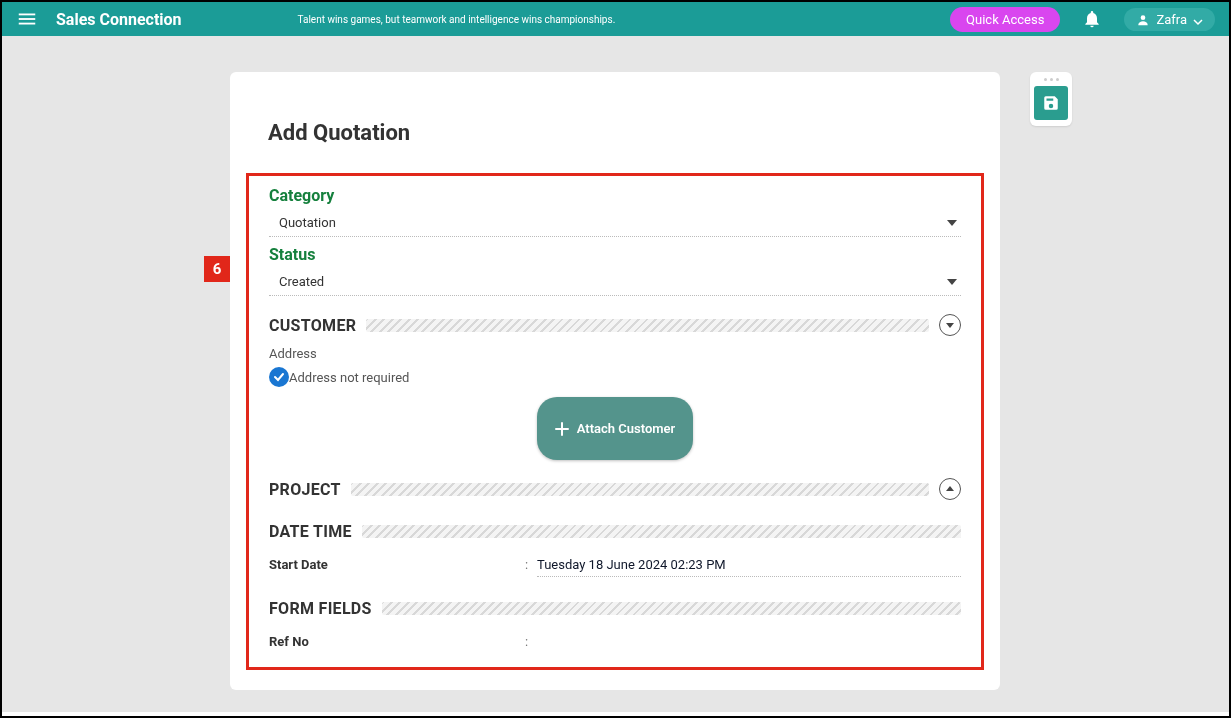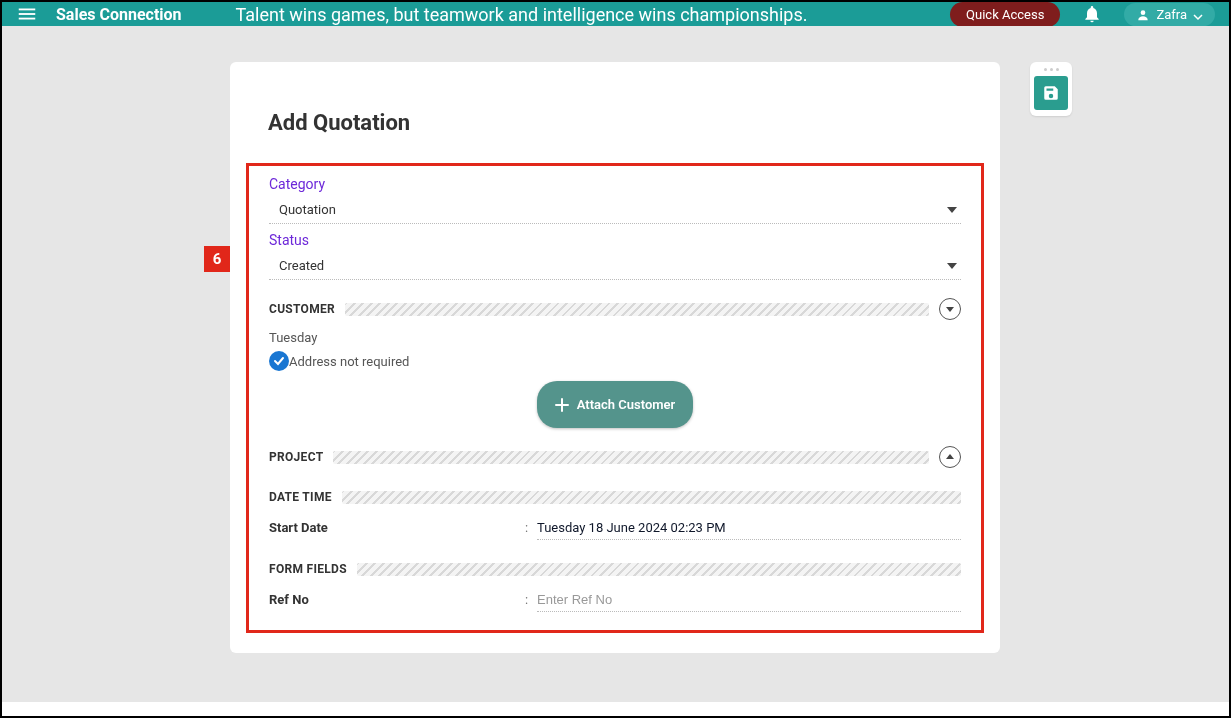--- a/index.html
+++ b/index.html
@@ -8,33 +8,33 @@
     background: #fff;
     width: 1231px;
     height: 718px;
     overflow: hidden;
     position: relative;
     border: 2px solid #000;
   }
 
   .header {
     background: #1b9c97;
-    height: 24px;
+    height: 34px;
     display: flex;
     align-items: center;
     padding: 0 14px;
     color: #fff;
     gap: 18px;
   }
   .menu-icon { width: 22px; height: 22px; cursor: pointer; }
   .brand { font-weight: 700; font-size: 16px; }
-  .tagline { font-size: 18px; margin-left: 36px; }
+  .tagline { font-size: 10px; margin-left: 98px; }
   .header-spacer { flex: 1; }
   .qa-btn {
-    background: #7f1d1d;
+    background: #d946ef;
     padding: 5px 16px;
     border-radius: 16px;
     font-size: 13px;
     cursor: pointer;
   }
   .bell-icon { width: 20px; height: 20px; cursor: pointer; margin: 0 4px; }
   .user-pill {
     background: #32aba6;
     padding: 4px 12px;
     border-radius: 16px;
@@ -82,23 +82,23 @@
     font-size: 15px;
   }
 
   .form-area {
     border: 3px solid #e1271a;
     padding: 10px 20px 18px 20px;
     margin-top: 0;
   }
 
   .field-label {
-    font-weight: 400;
-    font-size: 14px;
-    color: #6d28d9;
+    font-weight: 700;
+    font-size: 16px;
+    color: #15803d;
     margin-bottom: 4px;
   }
   .field-sub-label {
     font-size: 13px;
     color: #555;
     margin-bottom: 4px;
   }
 
   .select-row {
     display: flex;
@@ -112,21 +112,21 @@
   .caret { width: 0; height: 0; border-left: 5px solid transparent; border-right: 5px solid transparent; border-top: 6px solid #444; }
 
   .section-head {
     display: flex;
     align-items: center;
     gap: 10px;
     margin-top: 18px;
     margin-bottom: 10px;
   }
   .section-title {
-    font-size: 12px;
+    font-size: 16px;
     font-weight: 700;
     color: #333;
     letter-spacing: 0.3px;
   }
   .hatch {
     flex: 1;
     height: 13px;
     background: repeating-linear-gradient(135deg, #d8d8d8 0 2px, #f4f4f4 2px 6px);
     border-radius: 2px;
   }
@@ -142,21 +142,21 @@
 
   .addr-row { display: flex; align-items: center; margin: 6px 0 10px 0; }
   .check-circle { width: 20px; height: 20px; border-radius: 50%; background: #1976d2; display: flex; align-items: center; justify-content: center; }
   .addr-text { font-size: 13px; color: #555; }
 
   .attach-wrap { display: flex; justify-content: center; margin: 10px 0 6px 0; }
   .attach-btn {
     background: #54948c;
     color: #fff;
     border-radius: 20px;
-    padding: 16px 18px;
+    padding: 24px 18px;
     display: flex;
     align-items: center;
     gap: 8px;
     font-size: 13px;
     font-weight: 600;
     cursor: pointer;
     box-shadow: 0 1px 3px rgba(0,0,0,0.25);
   }
   .plus-svg { width: 14px; height: 14px; }
 
@@ -253,21 +253,21 @@
       </div>
 
       <div class="section-head">
         <div class="section-title">CUSTOMER</div>
         <div class="hatch"></div>
         <div class="circle-btn">
             <div class="chev-down"></div>
           </div>
       </div>
 
-      <div class="field-sub-label">Tuesday</div>
+      <div class="field-sub-label">Address</div>
       <div class="addr-row">
         <div class="check-circle">
           <svg width="12" height="12" viewBox="0 0 12 12">
               <path d="M2 6 L5 9 L10 3" stroke="white" stroke-width="2" fill="none" stroke-linecap="round"></path>
             </svg>
         </div>
         <div class="addr-text">Address not required</div>
       </div>
 
       <div class="attach-wrap">
@@ -301,21 +301,20 @@
 
       <div class="section-head no-toggle" style="margin-top:22px">
         <div class="section-title">FORM FIELDS</div>
         <div class="hatch"></div>
 
       </div>
 
       <div class="kv-row">
         <div class="kv-label">Ref No</div>
         <div class="kv-colon">:</div>
-        <input class="kv-input" placeholder="Enter Ref No" style="">
       </div>
 
     </div>
   </div>
 
   <div class="save-widget">
     <div class="save-dots">
         <span></span>
         <span></span>
         <span></span>

